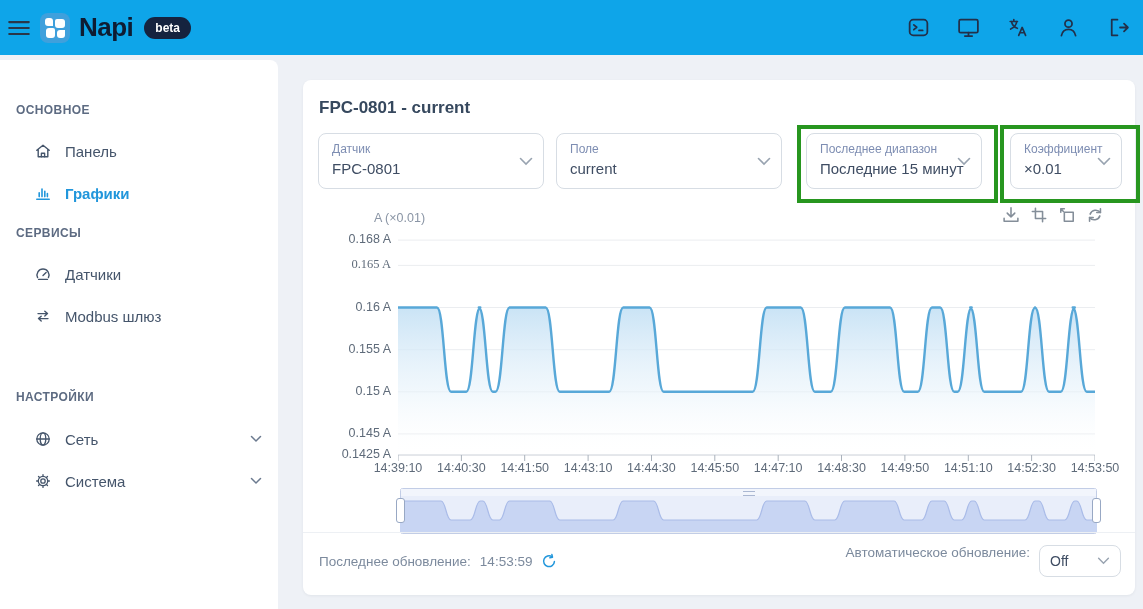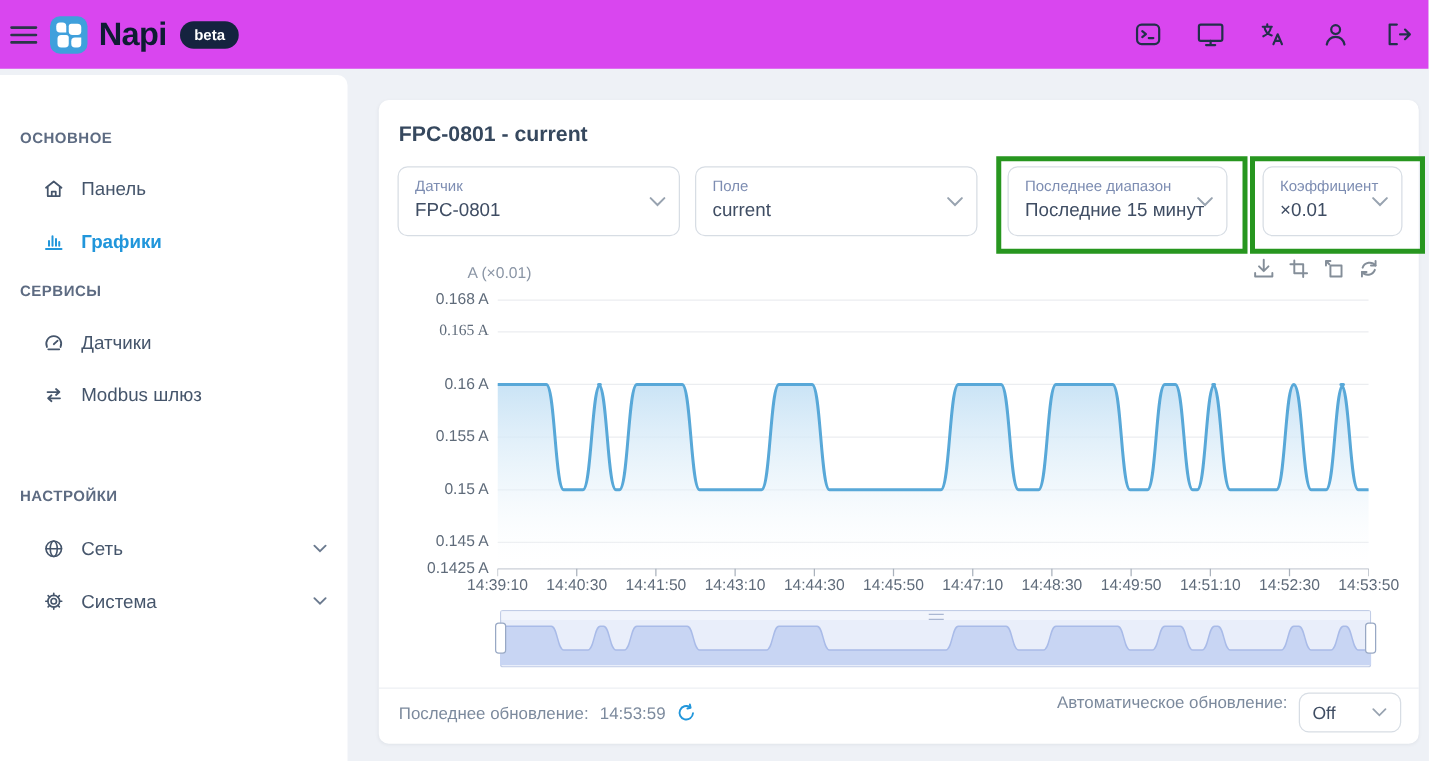--- a/index.html
+++ b/index.html
@@ -1,20 +1,20 @@
 <!DOCTYPE html>
 <html style="--accent: #2196db; --annotation: #27961f;"><head>
 <meta charset="utf-8">
 <style>
   html,body{margin:0;padding:0;}
   body{font-family:"Liberation Sans","DejaVu Sans",sans-serif;background:#eef1f6;}
   .page{position:relative;width:1143px;height:609px;background:#eef1f6;overflow:hidden;}
 
   
-  .header{position:absolute;left:0;top:0;width:1143px;height:55px;background:#d946ef;}
+  .header{position:absolute;left:0;top:0;width:1143px;height:55px;background:#0ea5e9;}
   .hamburger{position:absolute;left:6px;top:15px;width:26px;height:26px;cursor:pointer;color:#2a3648;}
   .logo{position:absolute;left:40px;top:12px;display:flex;align-items:center;gap:9px;cursor:pointer;}
   .logo-mark{width:30px;height:30px;border-radius:8px;background:#3fa0dc;position:relative;display:inline-block;}
   .logo-mark i{position:absolute;background:#fff;display:block;}
   .logo-mark .b1{left:5px;top:5px;width:8px;height:8px;border-radius:3px 3px 0 3px;}
   .logo-mark .b2{left:15px;top:6px;width:10px;height:9px;border-radius:2px 3px 3px 3px;}
   .logo-mark .b3{left:6px;top:15px;width:9px;height:10px;border-radius:3px 2px 3px 3px;}
   .logo-mark .b4{left:17px;top:17px;width:8px;height:8px;border-radius:3px 0 3px 3px;}
   .logo-text{font-size:26px;font-weight:800;color:#0e1c33;letter-spacing:-.5px;}
   .beta{background:#15233f;color:#fff;font-size:12px;font-weight:700;border-radius:11px;padding:4px 11px;margin-left:2px;}
@@ -51,21 +51,21 @@
   .y-labels div{position:absolute;right:0;width:88px;text-align:right;font-size:12.5px;color:#5f6b7a;white-space:nowrap;}
   .chart-svg{position:absolute;left:95px;top:150px;}
   .x-labels{position:absolute;left:95px;top:381px;width:697px;height:16px;}
   .x-labels div{position:absolute;width:70px;margin-left:-35px;text-align:center;font-size:12.5px;color:#5f6b7a;white-space:nowrap;}
 
   .minimap{position:absolute;left:97px;top:408px;width:697px;height:46px;cursor:grab;}
   .mm-handle{position:absolute;top:10px;width:9px;height:25px;background:#fff;border:1px solid #98a8c4;border-radius:3px;box-sizing:border-box;cursor:ew-resize;z-index:3;}
   .mm-left{left:-4px;}.mm-right{right:-4px;}
   .mm-grip{position:absolute;left:50%;top:3px;width:12px;height:3px;margin-left:-6px;border-top:1px solid #aab7d2;border-bottom:1px solid #aab7d2;z-index:3;}
 
-  .footer{position:absolute;left:0;right:0;bottom:0;height:45px;border-top:1px solid #edf0f4;display:flex;align-items:center;justify-content:space-between;padding:0 14px 6px 16px;box-sizing:border-box;}
+  .footer{position:absolute;left:0;right:0;bottom:0;height:63px;border-top:1px solid #edf0f4;display:flex;align-items:center;justify-content:space-between;padding:0 14px 6px 16px;box-sizing:border-box;}
   .fl{display:flex;align-items:center;gap:9px;font-size:13.5px;color:#7c8a9d;}
   .f-refresh{width:16px;height:16px;color:var(--accent,#2590d9);cursor:pointer;}
   .fr{display:flex;align-items:flex-start;gap:9px;font-size:13.5px;color:#7c8a9d;margin-left:46px;}
   .auto-dd{width:82px;height:32px;border:1px solid #d7dde4;border-radius:8px;display:flex;align-items:center;justify-content:space-between;padding:0 10px;box-sizing:border-box;color:#3f4d63;font-size:14px;cursor:pointer;background:#fff;}
   .auto-dd .chev{color:#98a3b0;}
   svg{display:block;}
 </style>
 </head>
 <body>
 

